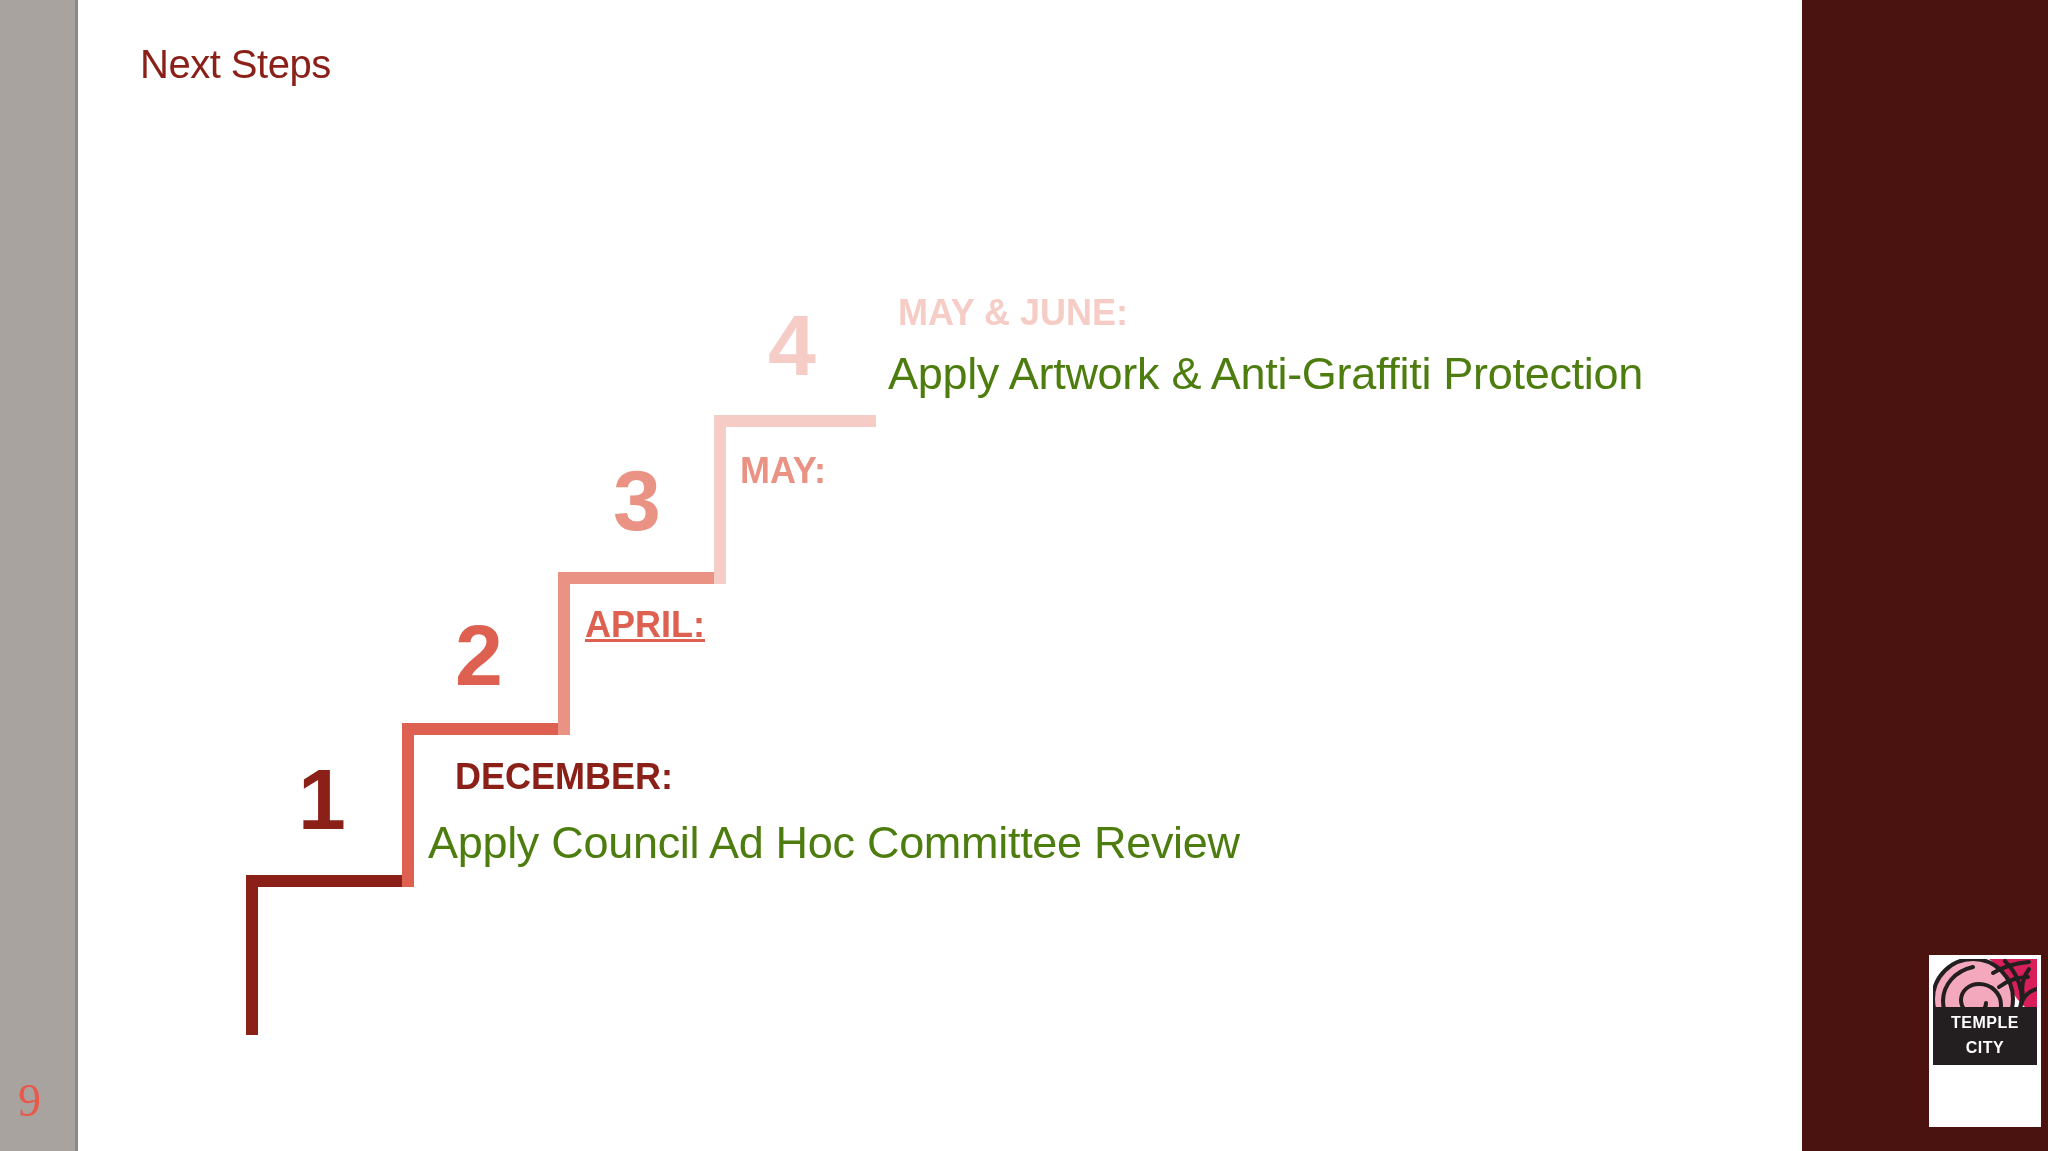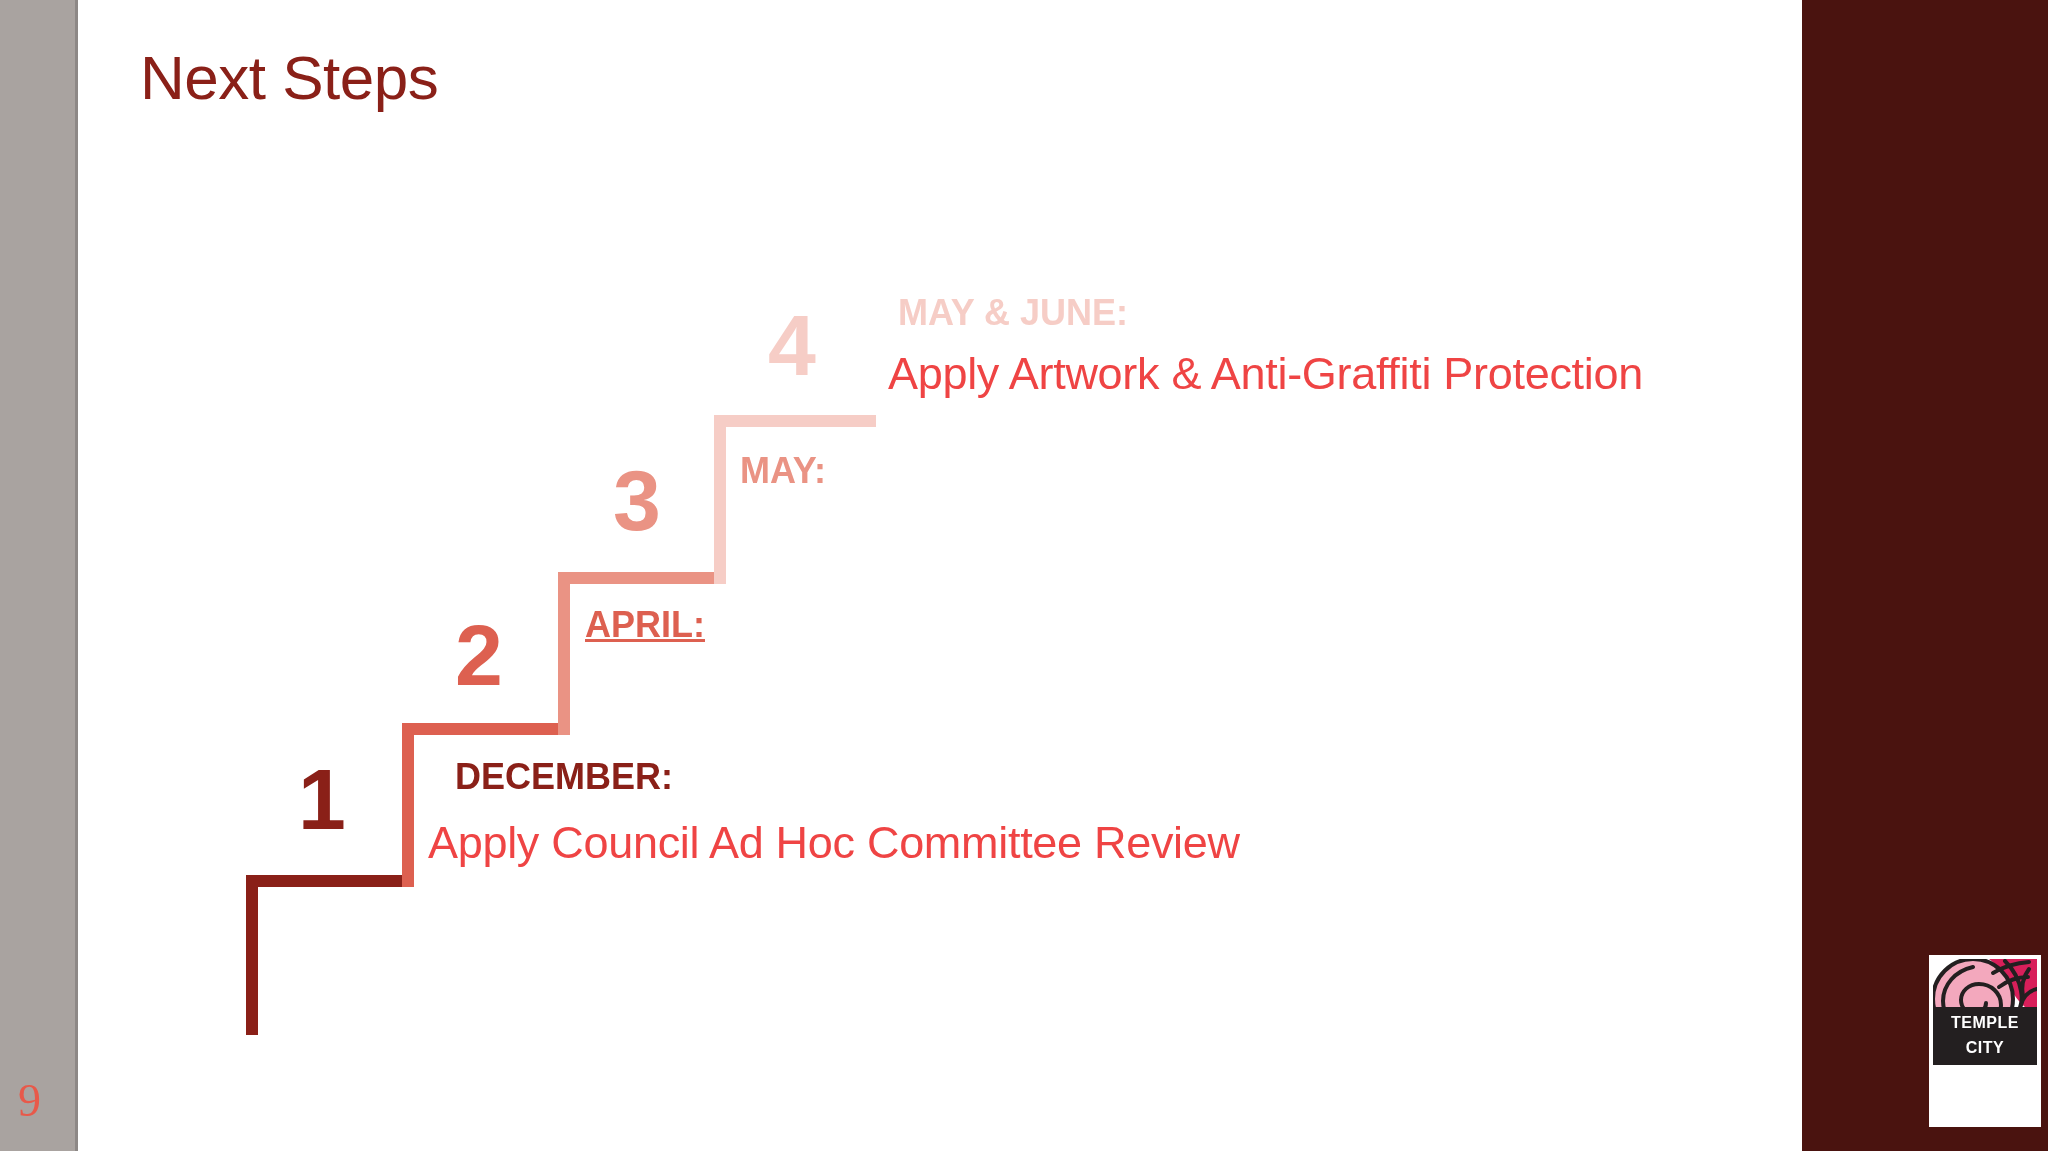--- a/index.html
+++ b/index.html
@@ -91,21 +91,21 @@
     letter-spacing: 0.5px;
     line-height: 1.05;
     gap: 8px;
   }
 
   
   .title {
     position: absolute;
     left: 140px;
     top: 42px;
-    font-size: 62px;
+    font-size: 40px;
     color: #8a2018;
     letter-spacing: -0.5px;
     white-space: nowrap;
   }
 
   
   .stair-seg {
     position: absolute;
   }
 
@@ -120,21 +120,21 @@
   .step-month {
     position: absolute;
     font-size: 36px;
     font-weight: bold;
     letter-spacing: 0px;
     white-space: nowrap;
   }
   .step-desc {
     position: absolute;
     font-size: 45px;
-    color: #ef4444;
+    color: #4d7c0f;
     white-space: nowrap;
     letter-spacing: -0.3px;
   }
 </style>
 </head>
 <body>
 
 <div class="slide">
 
   <div class="left-band"></div>

